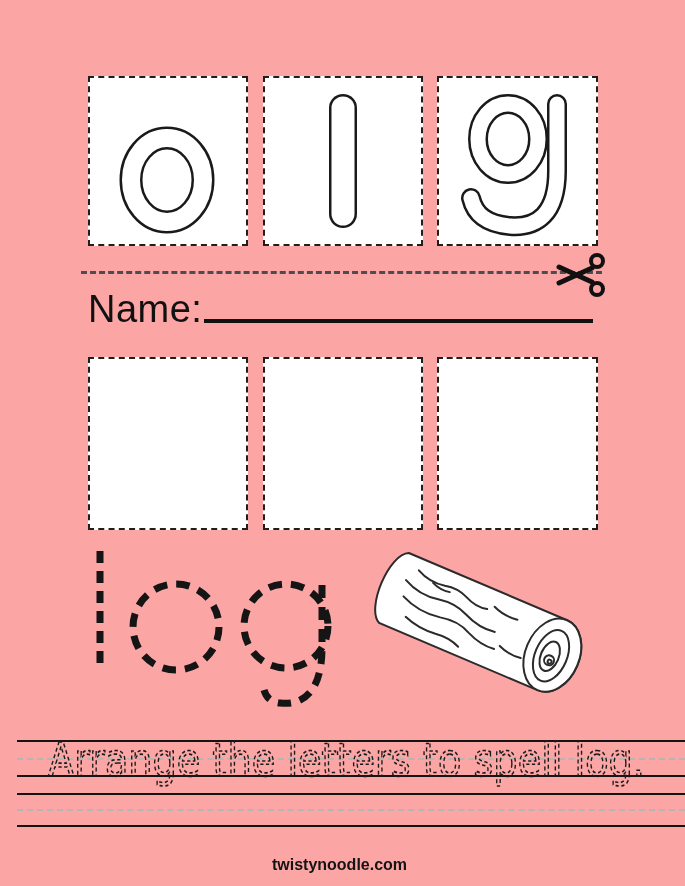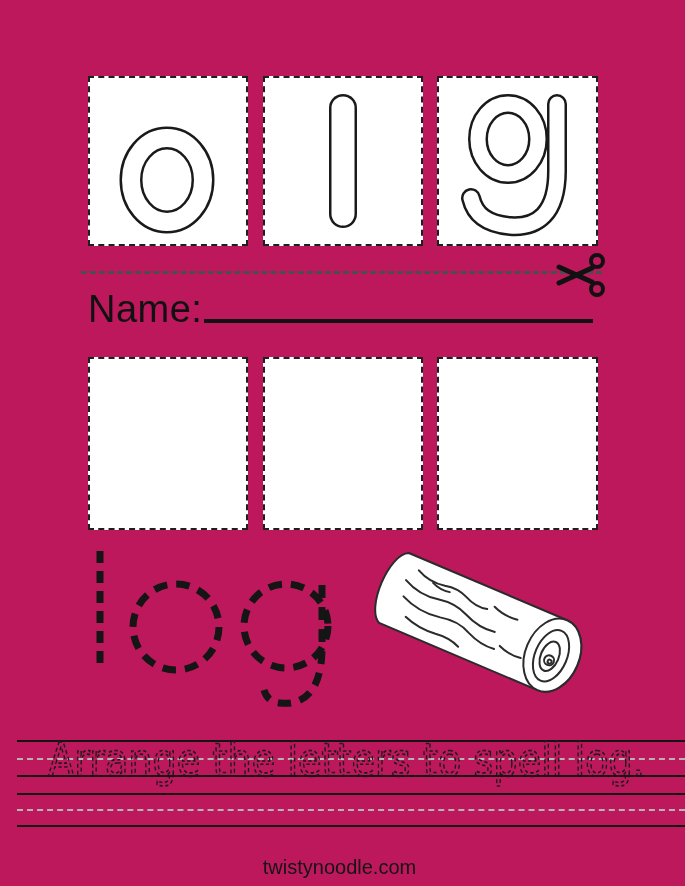--- a/index.html
+++ b/index.html
@@ -1,19 +1,19 @@
 <!DOCTYPE html>
 <html><head>
 <meta charset="utf-8">
 <style>
   html,body{margin:0;padding:0;background:#fff;}
   .sheet{
     position:relative;
     width:685px;height:886px;
-    background:#be185d;
+    background:#fca5a5;
     font-family:"Liberation Sans", sans-serif;
     overflow:hidden;
   }
   .abs{position:absolute;}
   .letter-card{
     border:2px dashed #1f1f1f;
     background:#fff;
   }
   .empty-box{
     border:2px dashed #1f1f1f;
@@ -28,21 +28,21 @@
     color:#111;
     letter-spacing:0.5px;
   }
   .name-line{
     background:#111;
   }
   .guide-solid{height:2px;background:#141414;}
   .guide-dashed{height:0;border-top:2px dashed #b5b5b5;}
   .footer{
     width:679px;text-align:center;
-    font-size:20px;color:#141414;
+    font-size:16px;color:#141414;font-weight:bold;
   }
   svg{display:block;}
 </style>
 </head>
 <body>
 
 <div class="sheet">
 
   <div class="abs letter-card" style="left:88px;top:76px;width:156px;height:166px;">
     <svg width="156" height="166" viewBox="0 0 156 166" role="img" aria-label="o">

